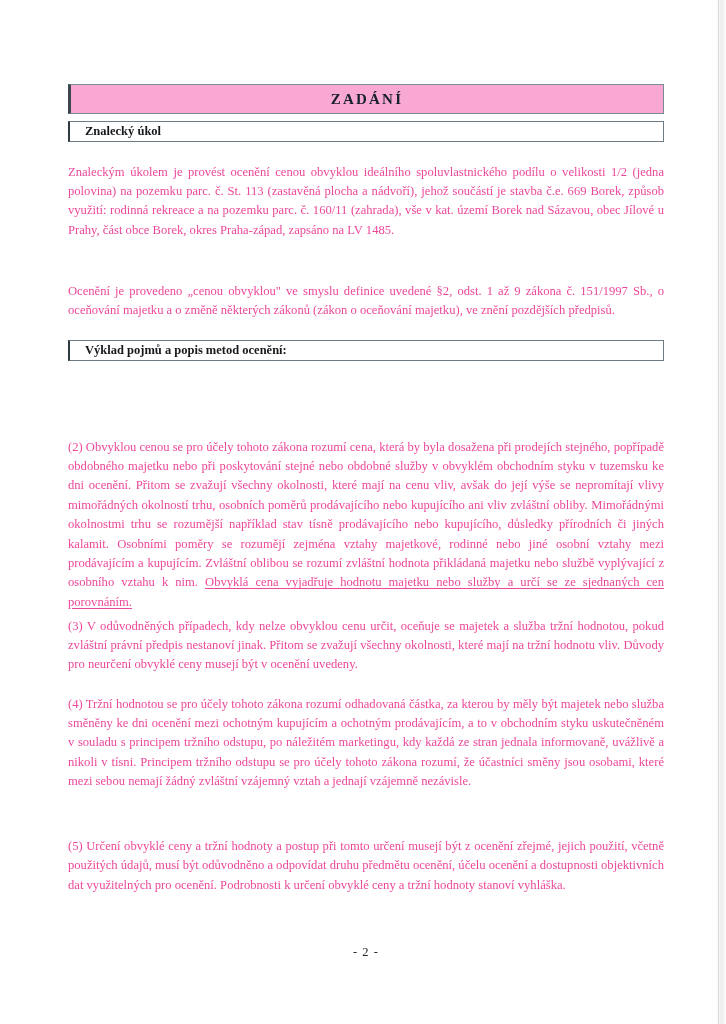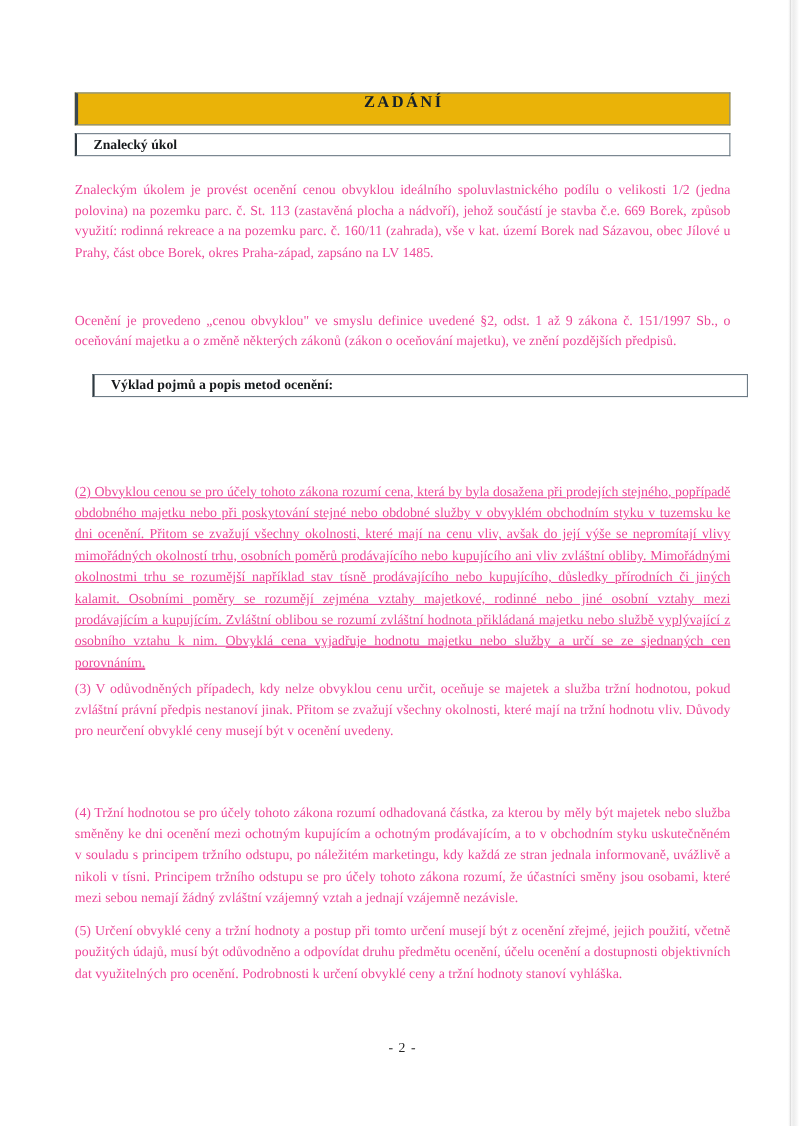--- a/index.html
+++ b/index.html
@@ -46,24 +46,25 @@
   }
 
   
   .title-banner {
     position: absolute;
     left: 0;
     top: 84px;
     width: 596px;
     height: 30px;
     box-sizing: border-box;
-    background: #eab308;
+    background: #f9a8d4;
     border: 1px solid #7a8b96;
     border-left: 3px solid #3b4850;
     display: flex;
+    align-items: center;
     justify-content: center;
   }
   .title-banner .title-text {
     font-weight: bold;
     font-size: 15px;
     letter-spacing: 2.2px;
     color: #15202b;
   }
 
   
@@ -80,42 +81,42 @@
     align-items: center;
   }
   .section-box .section-text {
     font-weight: bold;
     font-size: 12.5px;
     padding-left: 15px;
     color: #16191c;
     white-space: nowrap;
   }
   #box-znalecky-ukol { top: 121px; }
-  #box-vyklad-pojmu  { top: 340px; margin-left: 16px; }
+  #box-vyklad-pojmu  { top: 340px; }
 
   
   .para {
     position: absolute;
     left: 0;
     width: 596px;
     font-size: 12.6px;
     line-height: 19.4px;
     text-align: justify;
     text-justify: inter-word;
     color: #ec4899;
     -webkit-font-smoothing: none;
   }
   .u { text-decoration: underline; text-underline-offset: 2px; }
 
   #p-ukol      { top: 150px; }
   #p-oceneni   { top: 269px; }
   #p-1         { top: 376px; }
-  #p-2         { top: 425px; text-decoration: underline; }
+  #p-2         { top: 425px; }
   #p-3         { top: 604px; }
-  #p-4         { top: 717px; }
+  #p-4         { top: 682px; }
   #p-5         { top: 793px; margin-top: 44px; }
   #p-6         { top: 880px; }
 
   
   .page-number {
     position: absolute;
     left: 0;
     top: 945px;
     width: 596px;
     text-align: center;

